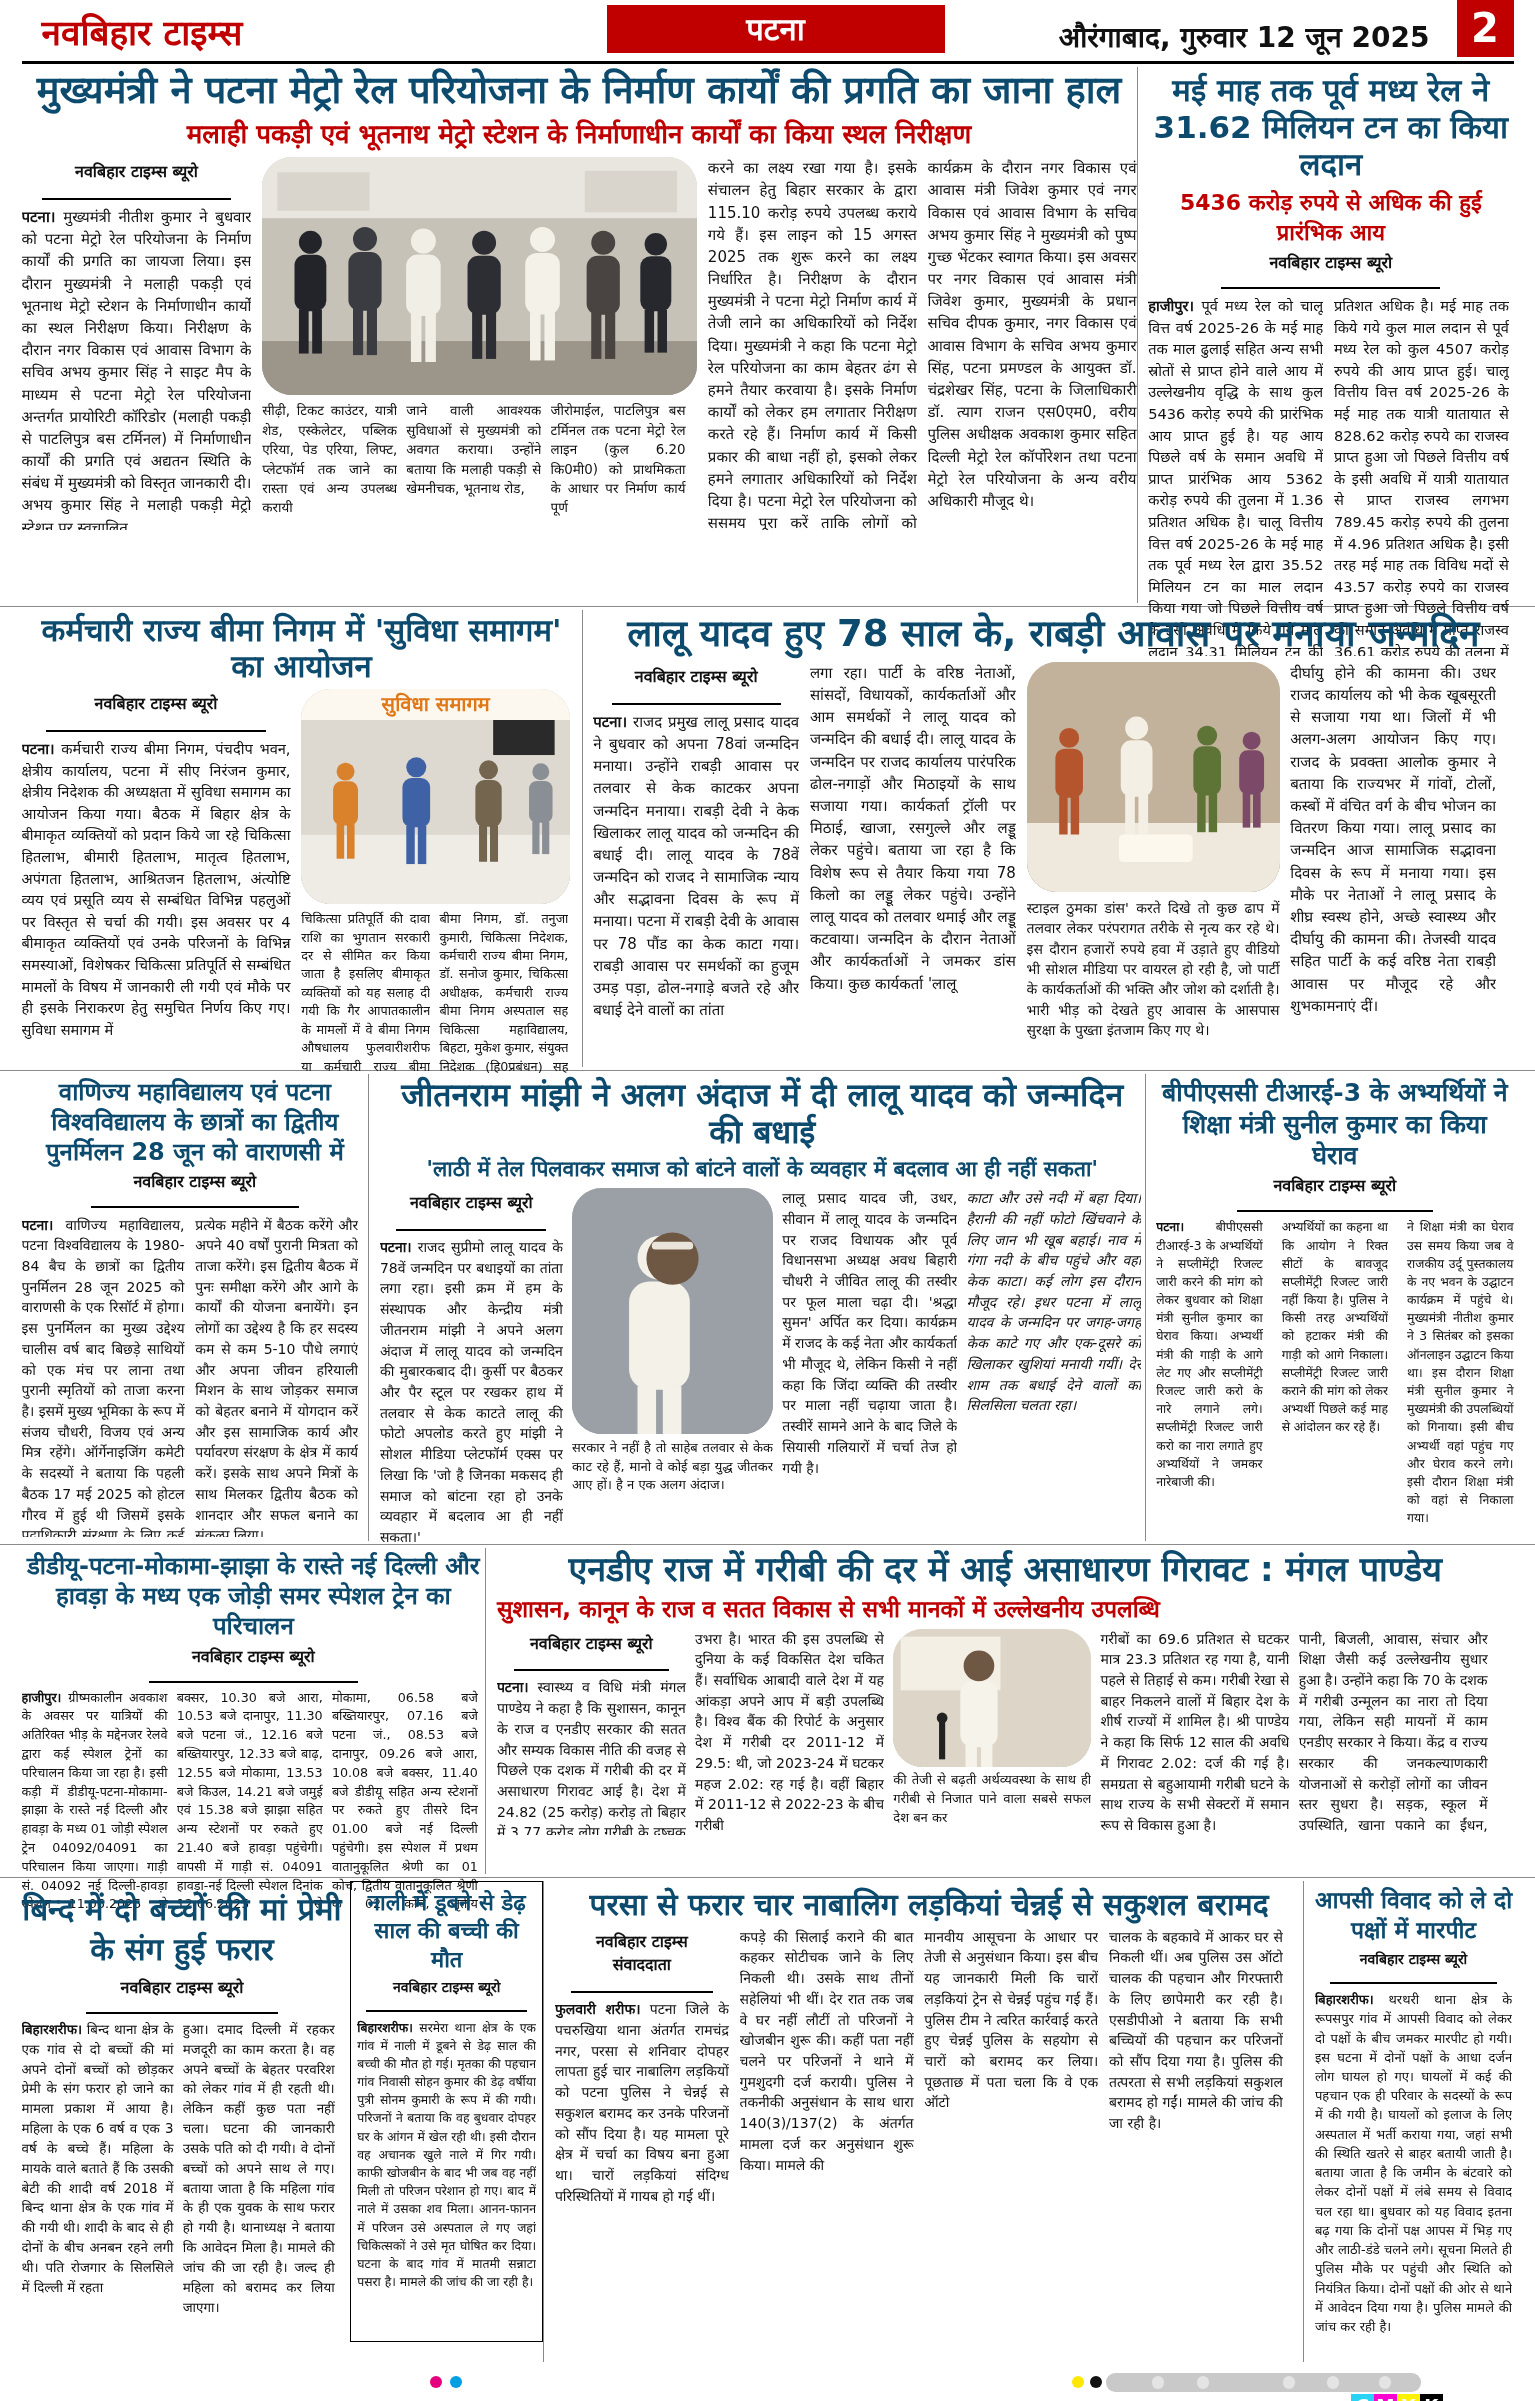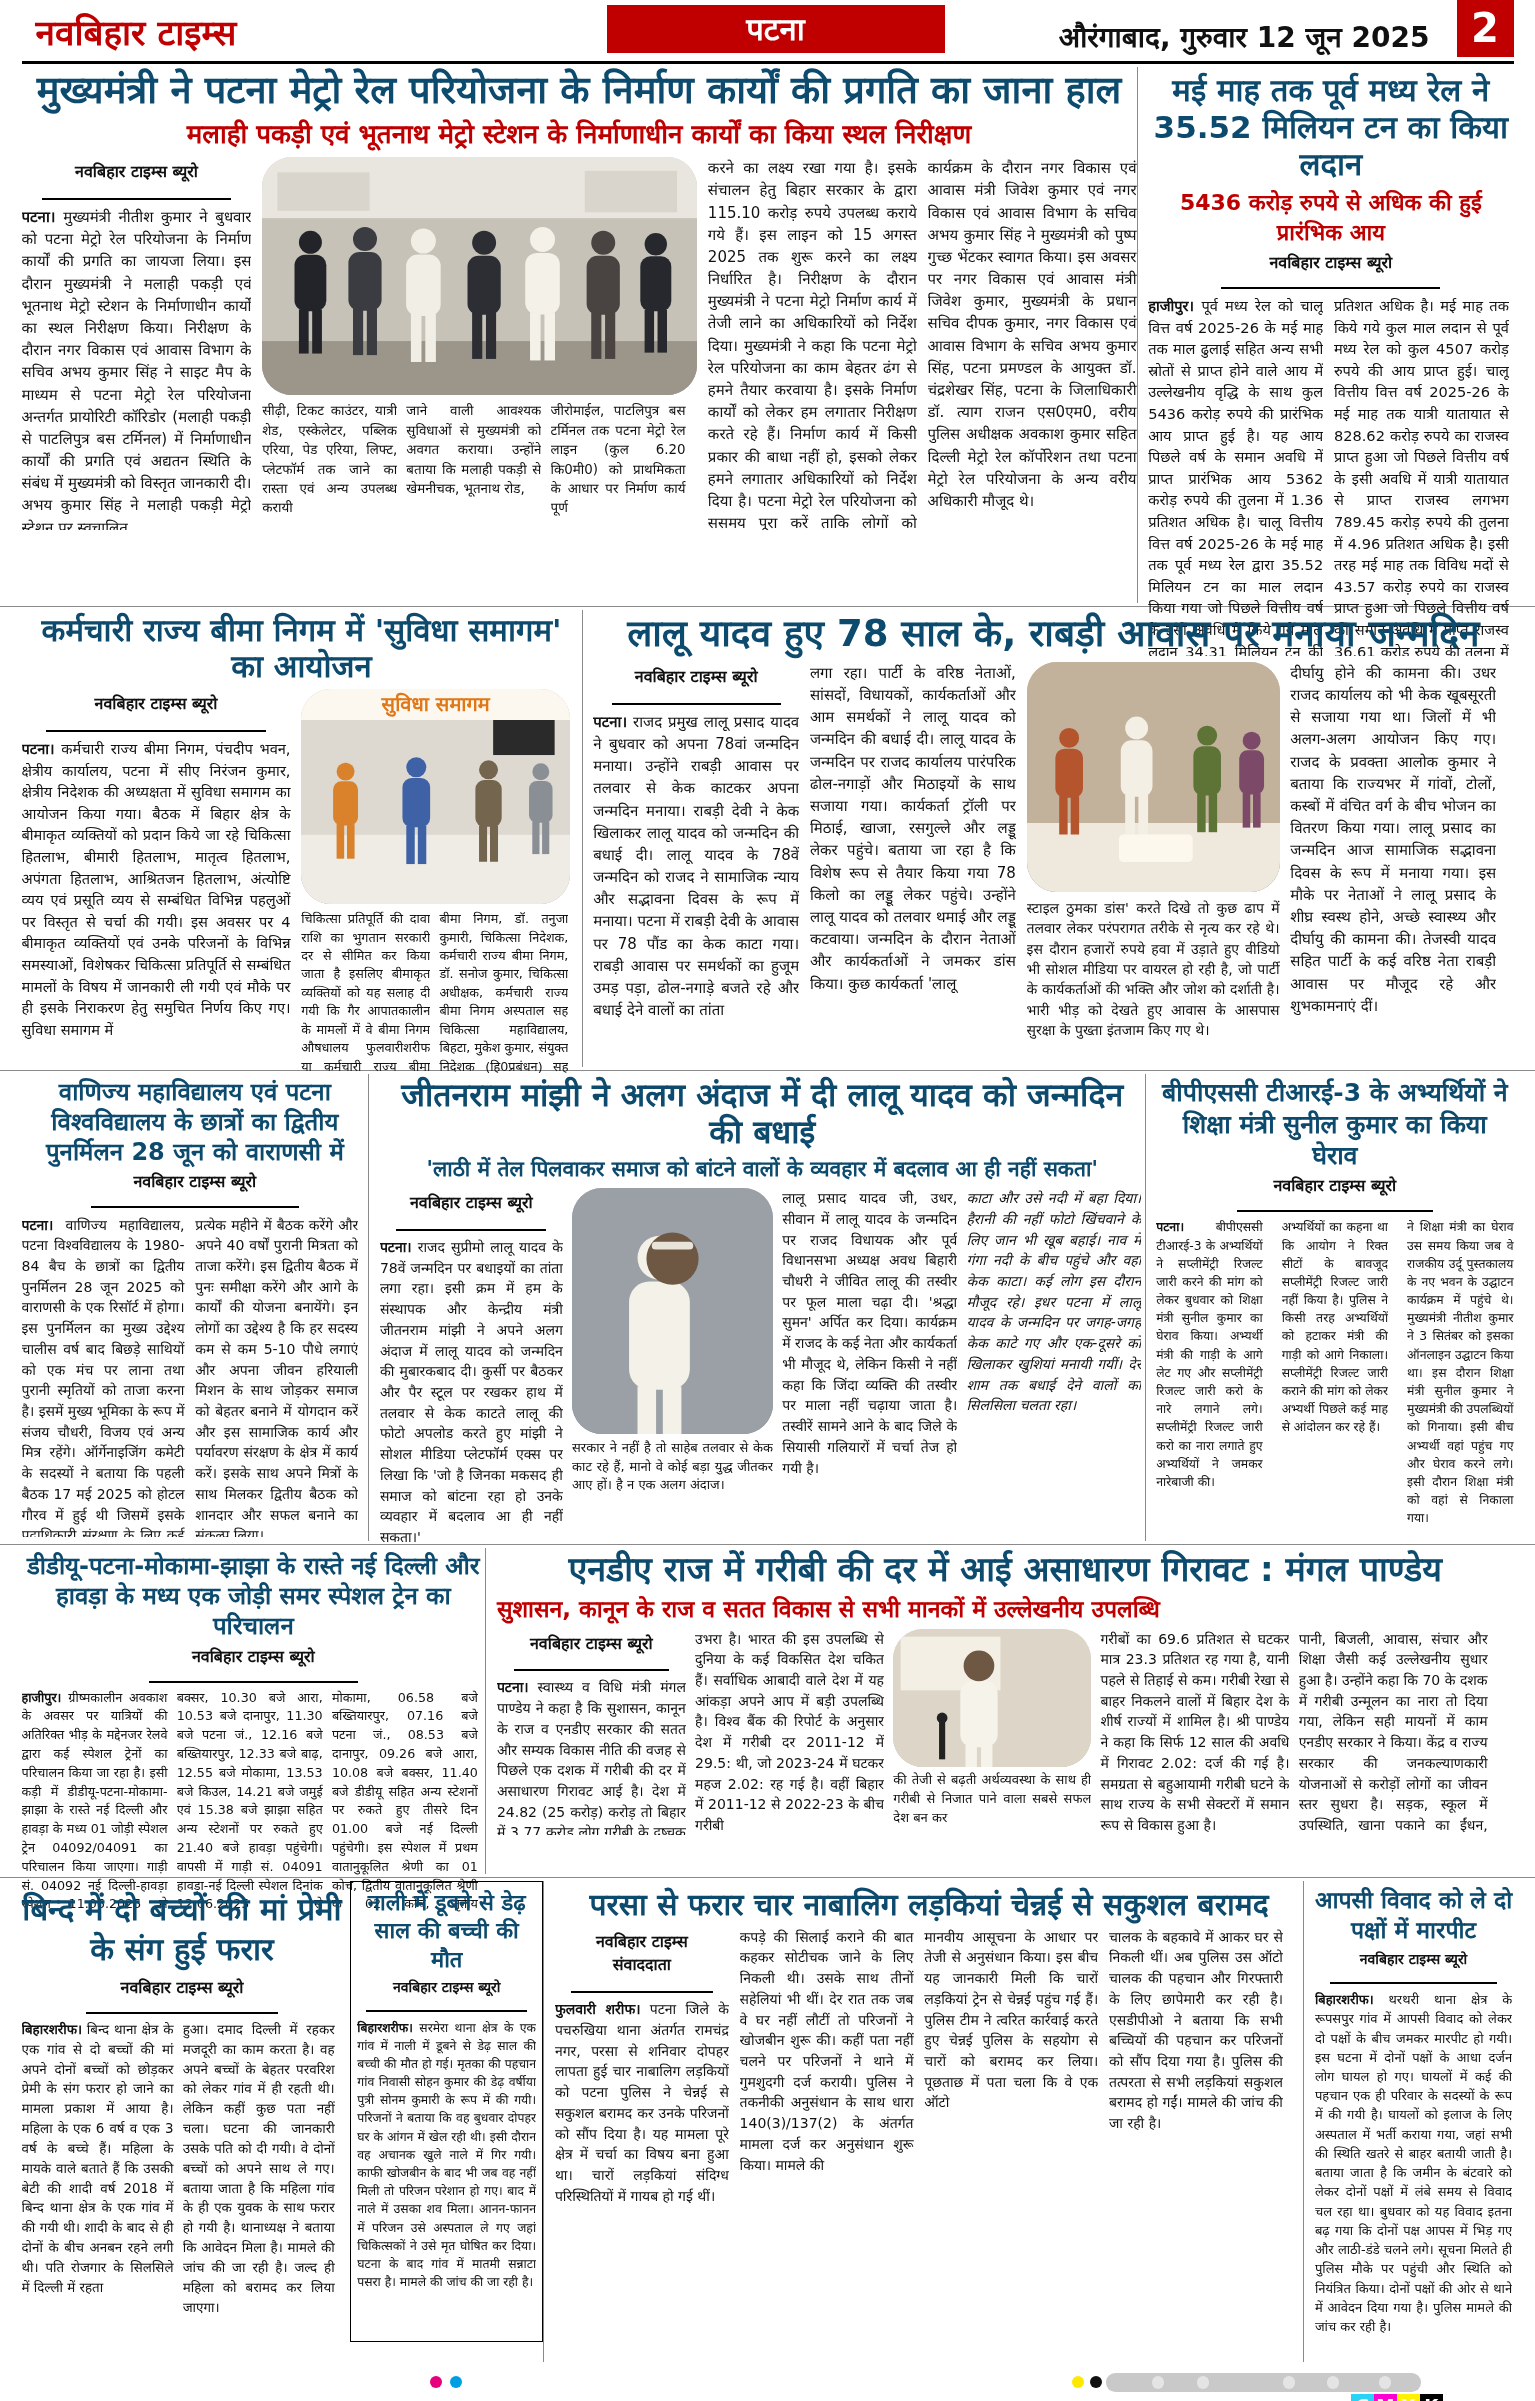--- a/index.html
+++ b/index.html
@@ -1,21 +1,21 @@
 <!DOCTYPE html>
 <html style="font-size:12.3px"><head>
 <meta charset="utf-8">
 <style>
   html,body{margin:0;padding:0;background:#ffffff;}
   body{width:1535px;height:2401px;position:relative;font-family:"DejaVu Sans",sans-serif;color:#111;}
   .page{position:absolute;inset:0;overflow:hidden;background:#fff;}
 
   
   .mast{position:relative;height:61px;border-bottom:3.8px solid #000;margin:0 21.5px;}
-  .paper-name{position:absolute;left:14px;top:7.7px;font-size:35px;font-weight:800;color:#c00000;}
+  .paper-name{position:absolute;left:20px;top:7.7px;font-size:35px;font-weight:800;color:#c00000;}
   .edition-box{position:absolute;left:585px;top:4.6px;width:338px;height:48px;background:#c00000;color:#fff;
                font-size:31px;font-weight:800;text-align:center;line-height:48px;}
   .dateline{position:absolute;right:84px;top:17px;font-size:28px;font-weight:700;}
   .page-num{position:absolute;right:0px;top:0px;width:57px;height:57px;background:#c00000;color:#fff;
             font-size:40px;font-weight:800;text-align:center;line-height:57px;}
 
   
   .band{display:flex;padding:3.1px 21.5px 0;box-sizing:border-box;}
   .band+.band{border-top:0.8px solid #8a8a8a;margin-top:3.1px;}
   .vdiv{border-left:0.8px solid #8a8a8a;padding-left:10.7px;box-sizing:border-box;}
@@ -117,21 +117,21 @@
             <div class="mini" style="width:135px;">जाने वाली आवश्यक सुविधाओं से मुख्यमंत्री को अवगत कराया। उन्होंने बताया कि मलाही पकड़ी से खेमनीचक, भूतनाथ रोड,</div>
             <div class="mini" style="width:135px;">जीरोमाईल, पाटलिपुत्र बस टर्मिनल तक पटना मेट्रो रेल लाइन (कुल 6.20 कि0मी0) को प्राथमिकता के आधार पर निर्माण कार्य पूर्ण</div>
           </div>
         </div>
         <div class="col" style="width:209px;">करने का लक्ष्य रखा गया है। इसके संचालन हेतु बिहार सरकार के द्वारा 115.10 करोड़ रुपये उपलब्ध कराये गये हैं। इस लाइन को 15 अगस्त 2025 तक शुरू करने का लक्ष्य निर्धारित है। निरीक्षण के दौरान मुख्यमंत्री ने पटना मेट्रो निर्माण कार्य में तेजी लाने का अधिकारियों को निर्देश दिया। मुख्यमंत्री ने कहा कि पटना मेट्रो रेल परियोजना का काम बेहतर ढंग से हमने तैयार करवाया है। इसके निर्माण कार्यों को लेकर हम लगातार निरीक्षण करते रहे हैं। निर्माण कार्य में किसी प्रकार की बाधा नहीं हो, इसको लेकर हमने लगातार अधिकारियों को निर्देश दिया है। पटना मेट्रो रेल परियोजना को ससमय पूरा करें ताकि लोगों को आवागमन में सहूलियत हो।</div>
         <div class="col" style="width:209px;">कार्यक्रम के दौरान नगर विकास एवं आवास मंत्री जिवेश कुमार एवं नगर विकास एवं आवास विभाग के सचिव अभय कुमार सिंह ने मुख्यमंत्री को पुष्प गुच्छ भेंटकर स्वागत किया। इस अवसर पर नगर विकास एवं आवास मंत्री जिवेश कुमार, मुख्यमंत्री के प्रधान सचिव दीपक कुमार, नगर विकास एवं आवास विभाग के सचिव अभय कुमार सिंह, पटना प्रमण्डल के आयुक्त डॉ. चंद्रशेखर सिंह, पटना के जिलाधिकारी डॉ. त्याग राजन एस0एम0, वरीय पुलिस अधीक्षक अवकाश कुमार सहित दिल्ली मेट्रो रेल कॉर्पोरेशन तथा पटना मेट्रो रेल परियोजना के अन्य वरीय अधिकारी मौजूद थे।</div>
       </div>
     </article>
 
     <article class="rail vdiv">
-      <h1 class="hl" style="font-size:31px;line-height:1.2;margin:4.6px 0 3.1px;">मई माह तक पूर्व मध्य रेल ने 35.52 मिलियन टन का किया लदान</h1>
+      <h1 class="hl" style="font-size:31px;line-height:1.2;margin:4.6px 0 3.1px;">मई माह तक पूर्व मध्य रेल ने 31.62 मिलियन टन का किया लदान</h1>
       <h2 class="sub-red" style="font-size:22px;margin:3.1px 0 4.6px;">5436 करोड़ रुपये से अधिक की हुई प्रारंभिक आय</h2>
       <span class="byline" style="width:60%;">नवबिहार टाइम्स ब्यूरो</span>
       <div class="cols" style="height:361px;">
         <div class="col" style="width:175px;font-size:14.6px;">
           <b class="lead">हाजीपुर।</b>
           <span>पूर्व मध्य रेल को चालू वित्त वर्ष 2025-26 के मई माह तक माल ढुलाई सहित अन्य सभी स्रोतों से प्राप्त होने वाले आय में उल्लेखनीय वृद्धि के साथ कुल 5436 करोड़ रुपये की प्रारंभिक आय प्राप्त हुई है। यह आय पिछले वर्ष के समान अवधि में प्राप्त प्रारंभिक आय 5362 करोड़ रुपये की तुलना में 1.36 प्रतिशत अधिक है। चालू वित्तीय वित्त वर्ष 2025-26 के मई माह तक पूर्व मध्य रेल द्वारा 35.52 मिलियन टन का माल लदान किया गया जो पिछले वित्तीय वर्ष के इसी अवधि में किये गये माल लदान 34.31 मिलियन टन की तुलना में लगभग 3.53</span>
         </div>
         <div class="col" style="width:175px;font-size:14.6px;">प्रतिशत अधिक है। मई माह तक किये गये कुल माल लदान से पूर्व मध्य रेल को कुल 4507 करोड़ रुपये की आय प्राप्त हुई। चालू वित्तीय वित्त वर्ष 2025-26 के मई माह तक यात्री यातायात से 828.62 करोड़ रुपये का राजस्व प्राप्त हुआ जो पिछले वित्तीय वर्ष के इसी अवधि में यात्री यातायात से प्राप्त राजस्व लगभग 789.45 करोड़ रुपये की तुलना में 4.96 प्रतिशत अधिक है। इसी तरह मई माह तक विविध मदों से 43.57 करोड़ रुपये का राजस्व प्राप्त हुआ जो पिछले वित्तीय वर्ष की समान अवधि में प्राप्त राजस्व 36.61 करोड़ रुपये की तुलना में 19 प्रतिशत अधिक है।</div>
       </div>
     </article>

